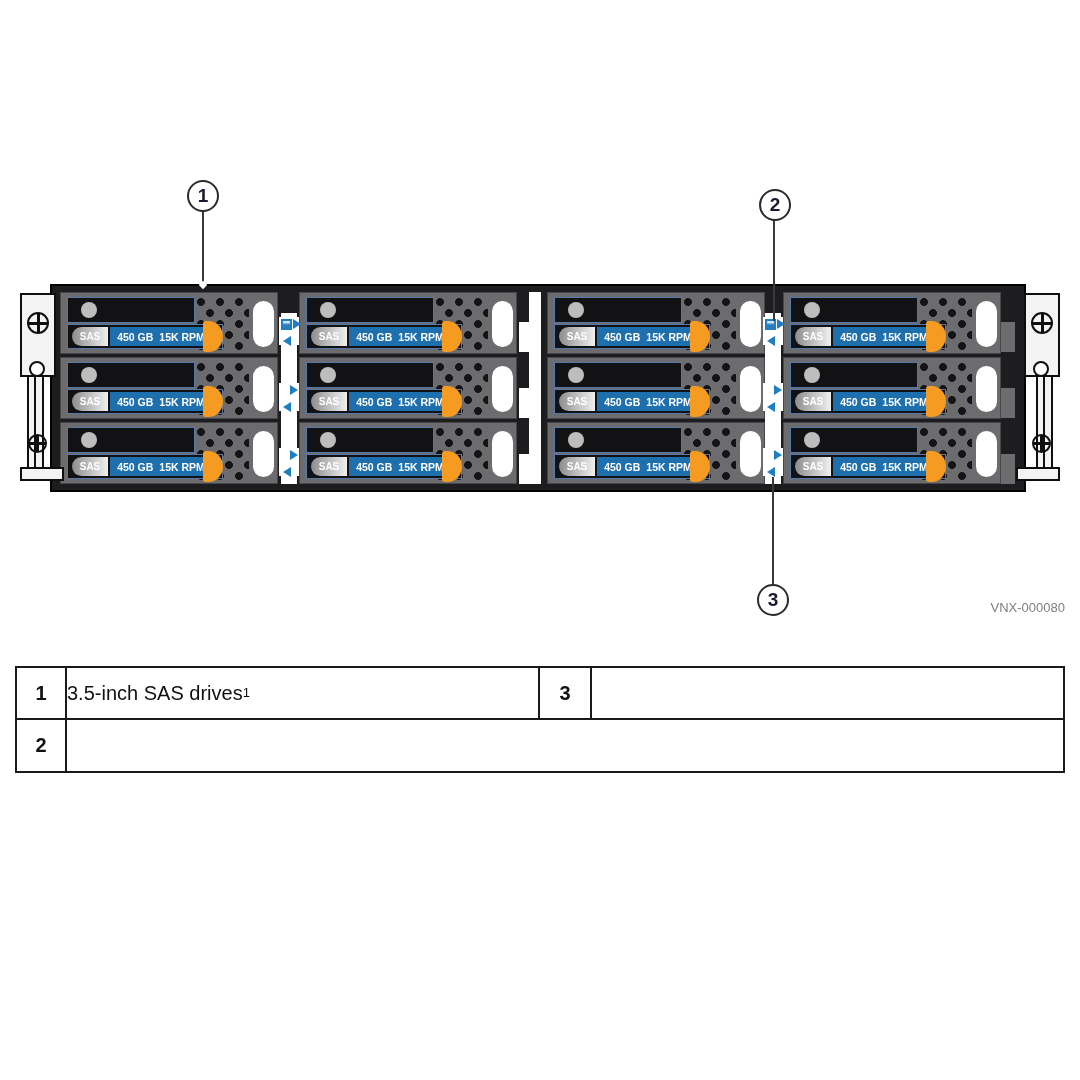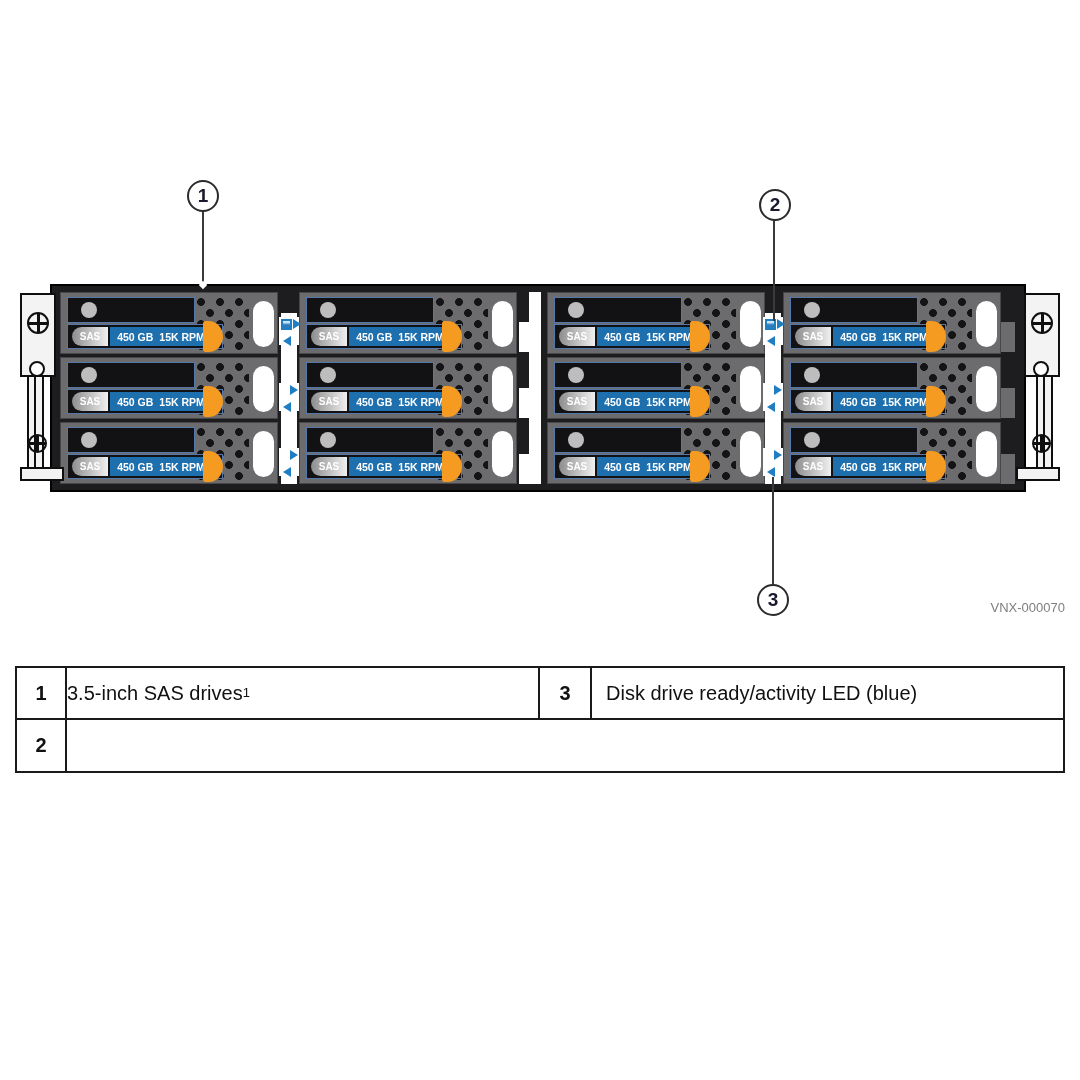--- a/index.html
+++ b/index.html
@@ -347,31 +347,30 @@
   <div class="screw screw-hollow" style="left:28px; top:434px; width:19px; height:19px;"></div>
 
   <div class="bracket-part" style="left:1024px; top:293px; width:36px; height:84px;"></div>
   <div class="bracket-part" style="left:1036px; top:375px; width:17px; height:94px;"></div>
   <div class="slot-line" style="left:1043px; top:377px; height:90px;"></div>
   <div class="bracket-part" style="left:1016px; top:467px; width:44px; height:14px;"></div>
   <div class="screw" style="left:1031px; top:312px; width:22px; height:22px;"></div>
   <div class="hole" style="left:1033px; top:361px;"></div>
   <div class="screw screw-hollow" style="left:1032px; top:434px; width:19px; height:19px;"></div>
 
-  <div class="fig-code">VNX-000070</div>
+  <div class="fig-code">VNX-000080</div>
 
   <div class="legend">
     <div class="legend-row first">
       <div class="cell cell-num">1</div>
       <div class="cell cell-desc">
         <span>3.5-inch SAS drives</span>
           <sup class="fn">1</sup>
       </div>
       <div class="cell cell-num2">3</div>
-      <div class="cell cell-desc2">Disk drive ready/activity LED (blue)</div>
     </div>
     <div class="legend-row row2">
       <div class="cell cell-num">2</div>
       <div class="cell cell-empty"></div>
     </div>
   </div>
 
 </div>
 
 </body></html>

